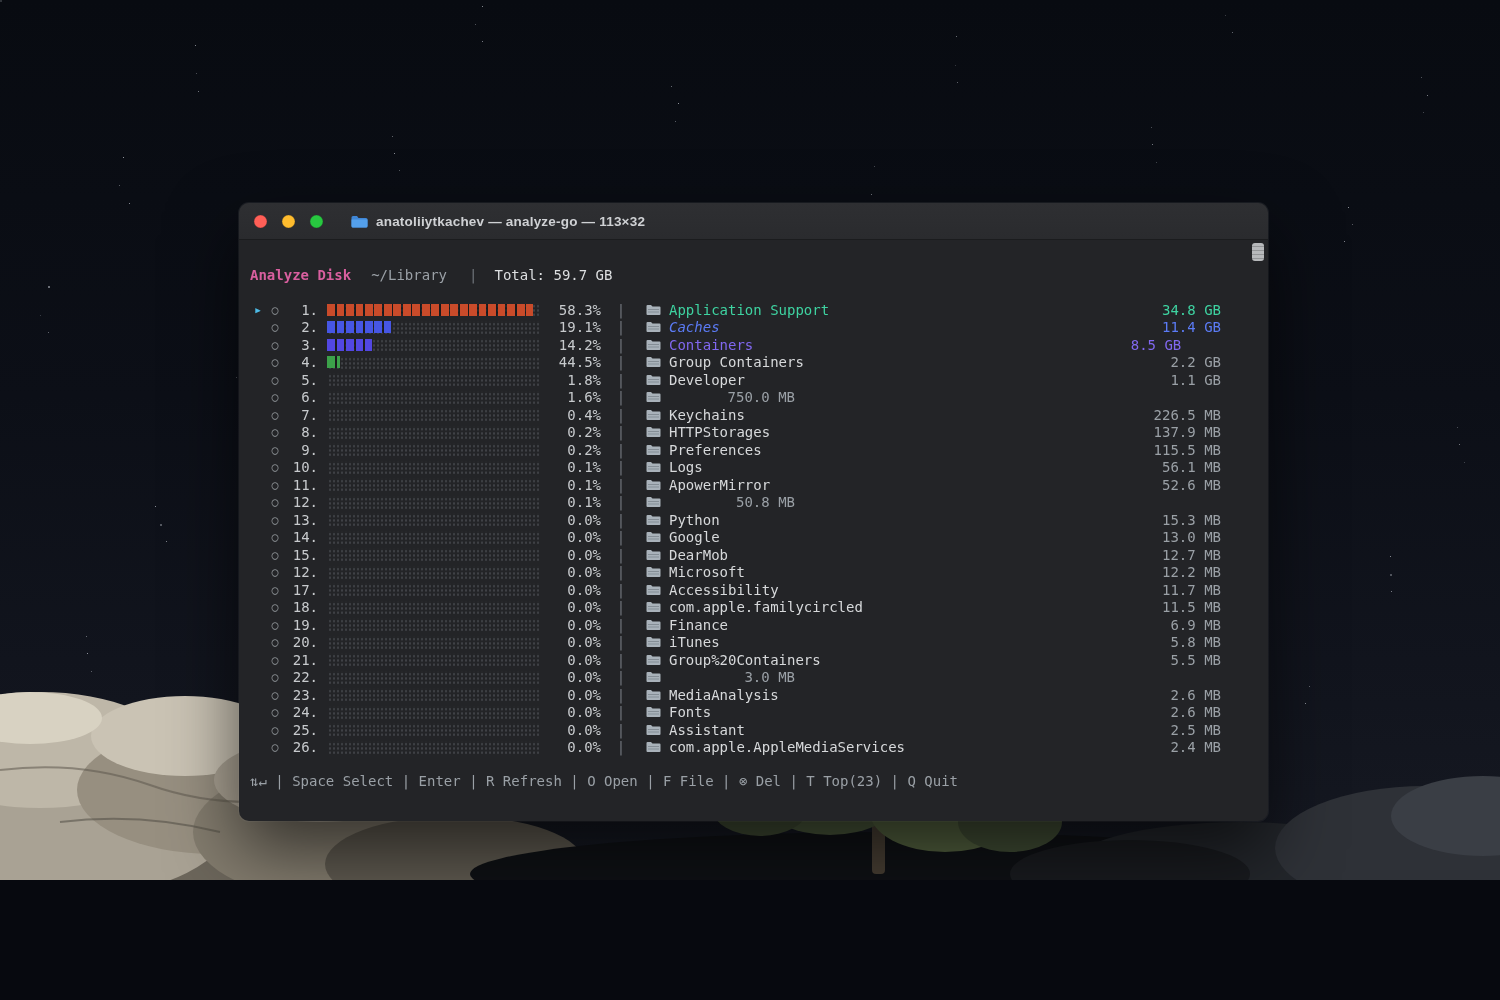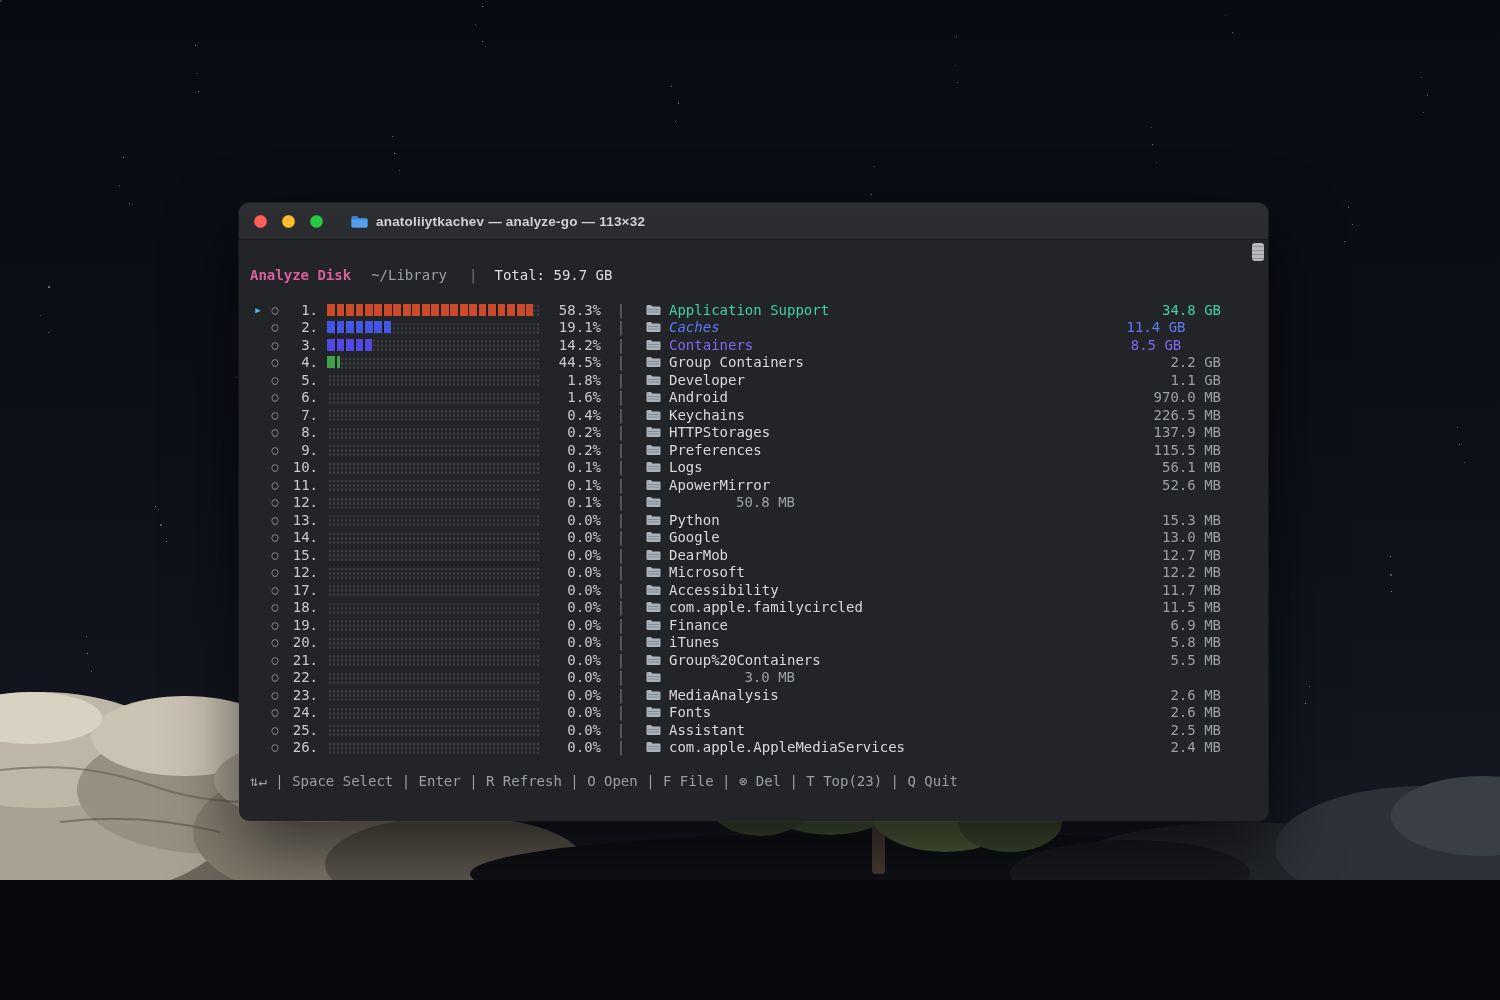--- a/index.html
+++ b/index.html
@@ -264,21 +264,21 @@
     <span class="c-pct">19.1%</span>
     <span class="c-pipe">|</span>
     <span class="c-icon">
       <svg width="15" height="12" viewBox="0 0 15 12">
         <path d="M0.5 2 Q0.5 1 1.5 1 H5 L6.5 2.5 H13.5 Q14.5 2.5 14.5 3.5 V10 Q14.5 11 13.5 11 H1.5 Q0.5 11 0.5 10 Z" fill="#a9b2ba"></path>
         <rect x="2" y="5" width="11" height="1" fill="#848d95"></rect>
         <rect x="2" y="7.5" width="11" height="1" fill="#848d95"></rect>
       </svg>
     </span>
     <span class="c-name" style="color: rgb(91, 123, 245); font-style: italic;">Caches</span>
-    <span class="c-size" style="color: rgb(91, 123, 245); text-align: center;">11.4 GB</span>
+    <span class="c-size" style="color: rgb(91, 123, 245);">11.4 GB</span>
   </div>
           <div class="row">
     <span class="c-marker"></span>
     <span class="c-radio">○</span>
     <span class="c-num">3.</span>
     <span class="c-bar">
       <span class="bar-fill" style="width: 21%; background: repeating-linear-gradient(90deg, rgb(82, 71, 226) 0px, rgb(82, 71, 226) 7.5px, rgba(18, 18, 20, 0.55) 7.5px, rgba(18, 18, 20, 0.55) 9.5px);"></span>
     </span>
     <span class="c-pct">14.2%</span>
     <span class="c-pipe">|</span>
@@ -339,22 +339,21 @@
     </span>
     <span class="c-pct">1.6%</span>
     <span class="c-pipe">|</span>
     <span class="c-icon">
       <svg width="15" height="12" viewBox="0 0 15 12">
         <path d="M0.5 2 Q0.5 1 1.5 1 H5 L6.5 2.5 H13.5 Q14.5 2.5 14.5 3.5 V10 Q14.5 11 13.5 11 H1.5 Q0.5 11 0.5 10 Z" fill="#a9b2ba"></path>
         <rect x="2" y="5" width="11" height="1" fill="#848d95"></rect>
         <rect x="2" y="7.5" width="11" height="1" fill="#848d95"></rect>
       </svg>
     </span>
-    <span class="c-name">Android</span>
-    <span class="c-size">970.0 MB</span>
+    <span class="c-size">750.0 MB</span>
   </div>
           <div class="row">
     <span class="c-marker"></span>
     <span class="c-radio">○</span>
     <span class="c-num">7.</span>
     <span class="c-bar">
       <span class="bar-fill" style="width: 0%;"></span>
     </span>
     <span class="c-pct">0.4%</span>
     <span class="c-pipe">|</span>

